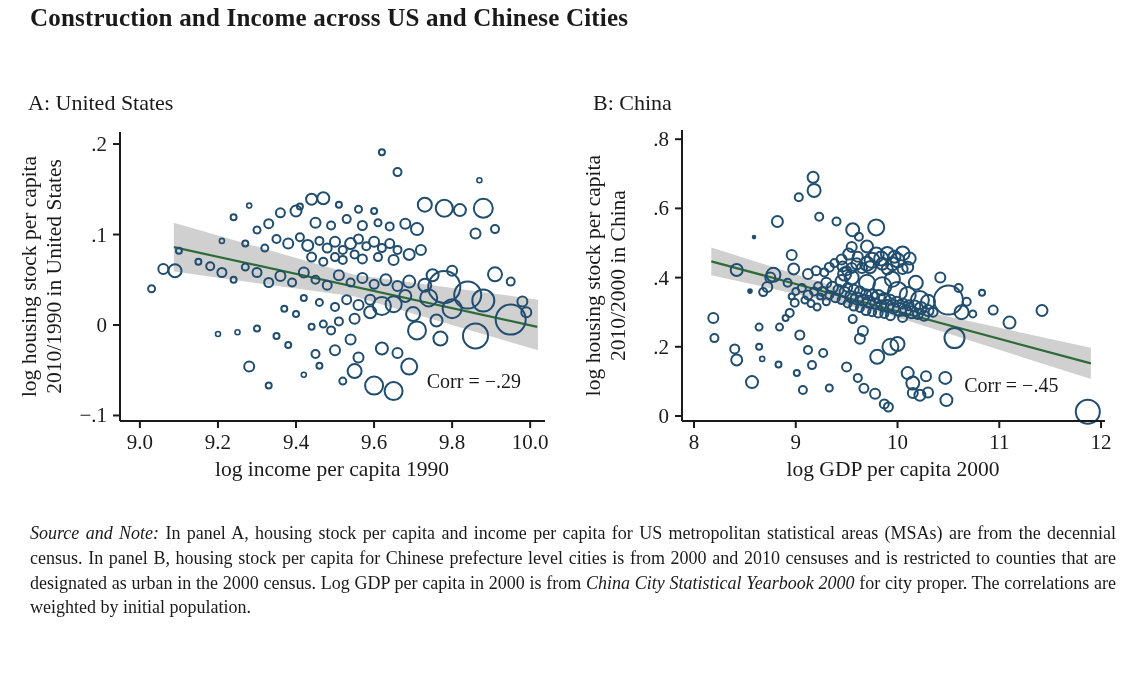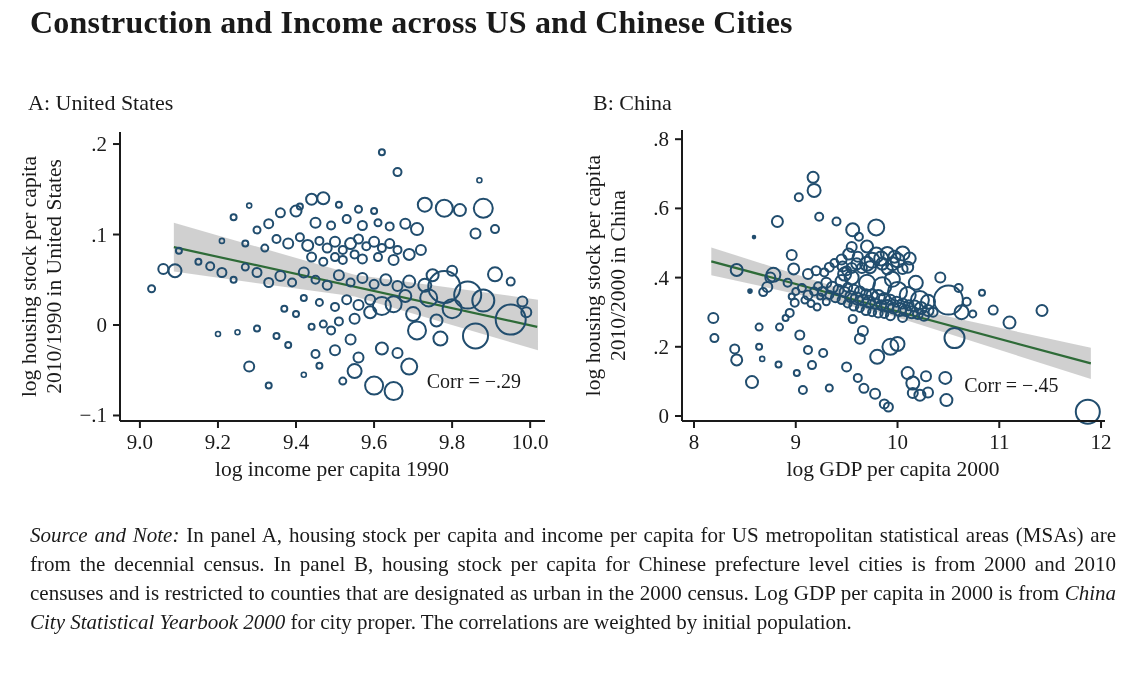--- a/index.html
+++ b/index.html
@@ -1,21 +1,21 @@
 <!DOCTYPE html>
 <html><head>
 <meta charset="utf-8">
 <style>
   html,body{margin:0;padding:0;background:#ffffff;}
   .page{position:relative;width:1143px;height:697px;background:#ffffff;overflow:hidden;
         font-family:"Liberation Serif","DejaVu Serif",serif;color:#1a1a1a;}
-  .fig-title{position:absolute;left:30px;top:4px;font-size:32px;font-weight:700;letter-spacing:.2px;text-align:center;}
+  .fig-title{position:absolute;left:30px;top:4px;font-size:25px;font-weight:700;letter-spacing:.2px;text-align:center;}
   #fig{position:absolute;left:0;top:0;}
   #fig text{font-family:"Liberation Serif","DejaVu Serif",serif;fill:#1a1a1a;}
-  .note{position:absolute;left:30px;top:521px;width:1086px;font-size:21px;line-height:1.38;
+  .note{position:absolute;left:30px;top:521px;width:1086px;font-size:18px;line-height:1.38;
         text-align:justify;}
   .note .it{font-style:italic;}
 </style>
 </head>
 <body>
 
 <div class="page">
   <div class="fig-title">Construction and Income across US and Chinese Cities</div>
 
   <svg id="fig" width="1143" height="505" viewBox="0 0 1143 505">

